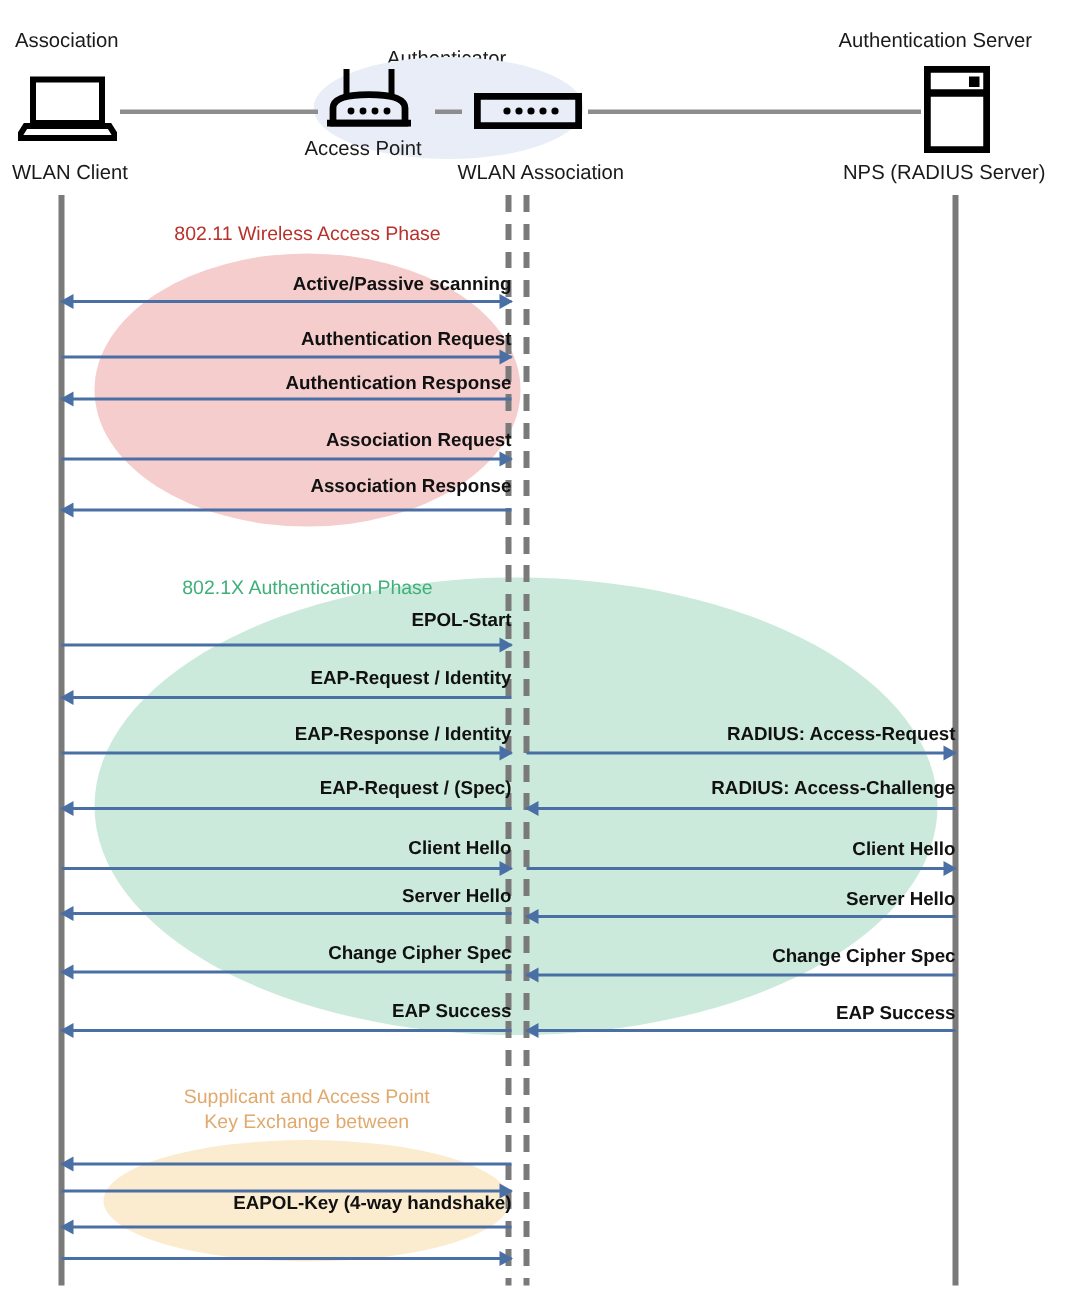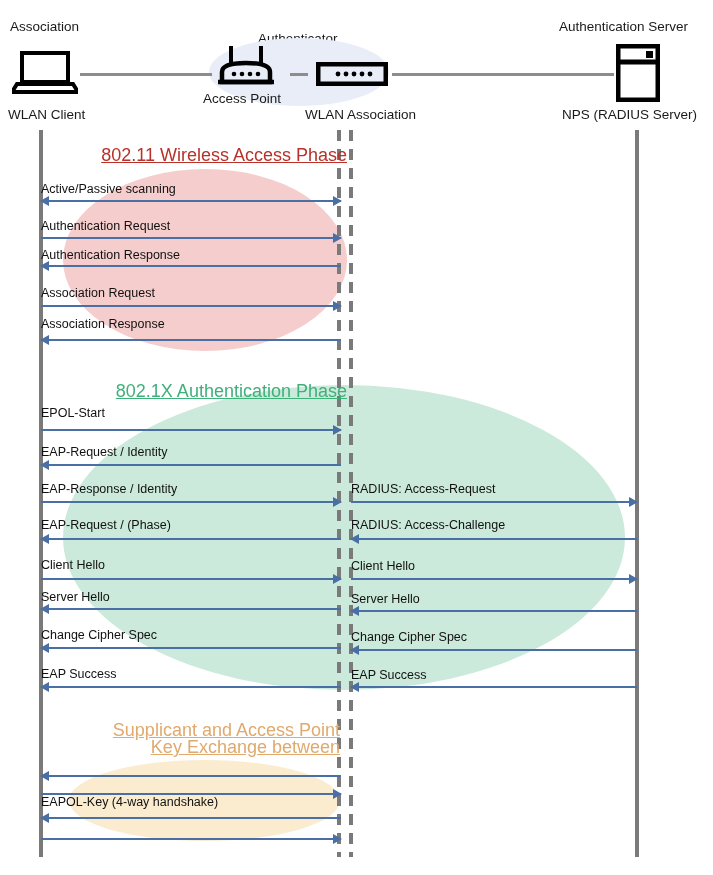--- a/index.html
+++ b/index.html
@@ -34,39 +34,39 @@
   }
 
   
   .blob{position:absolute;border-radius:50%;}
   .blob-pink{background:#f5cdcd;}
   .blob-green{background:#cbeadb;}
   .blob-cream{background:#fbecd0;}
 
   
   .phase-cap{
-    position:absolute;font-size:18px;white-space:nowrap;text-align:right;
+    position:absolute;font-size:13px;white-space:nowrap;text-align:center;
     line-height:17px;
-    text-decoration:underline;
   }
 
   
   .msg{position:absolute;height:1px;}
   .msg .line{
     position:absolute;left:0;top:0;width:100%;height:1.6px;background:#4a6fa5;
   }
   .msg .head{
     position:absolute;top:-4.5px;width:0;height:0;
     border-top:5px solid transparent;border-bottom:5px solid transparent;
   }
   .msg .head.right{right:-1px;border-left:9px solid #4a6fa5;}
   .msg .head.left{left:-1px;border-right:9px solid #4a6fa5;}
   .msg-label{
     position:absolute;font-size:12.5px;color:#111;white-space:nowrap;
-    text-align:left;
+    text-align:right;
+    font-weight:bold;
   }
 
   
   .icon{position:absolute;}
 </style>
 </head>
 <body>
 
 <div id="stage">
 
@@ -186,21 +186,21 @@
   <div class="msg" style="left:41px;top:501px;width:300px;">
     <div class="line"></div>
       <div class="head right"></div>
   </div>
   <div class="msg-label" style="left:41px;top:482px;width:300px;">EAP-Response / Identity</div>
 
   <div class="msg" style="left:41px;top:538px;width:300px;">
     <div class="line"></div>
       <div class="head left"></div>
   </div>
-  <div class="msg-label" style="left:41px;top:518px;width:300px;">EAP-Request / (Phase)</div>
+  <div class="msg-label" style="left:41px;top:518px;width:300px;">EAP-Request / (Spec)</div>
 
   <div class="msg" style="left:41px;top:578px;width:300px;">
     <div class="line"></div>
       <div class="head right"></div>
   </div>
   <div class="msg-label" style="left:41px;top:558px;width:300px;">Client Hello</div>
 
   <div class="msg" style="left:41px;top:608px;width:300px;">
     <div class="line"></div>
       <div class="head left"></div>

